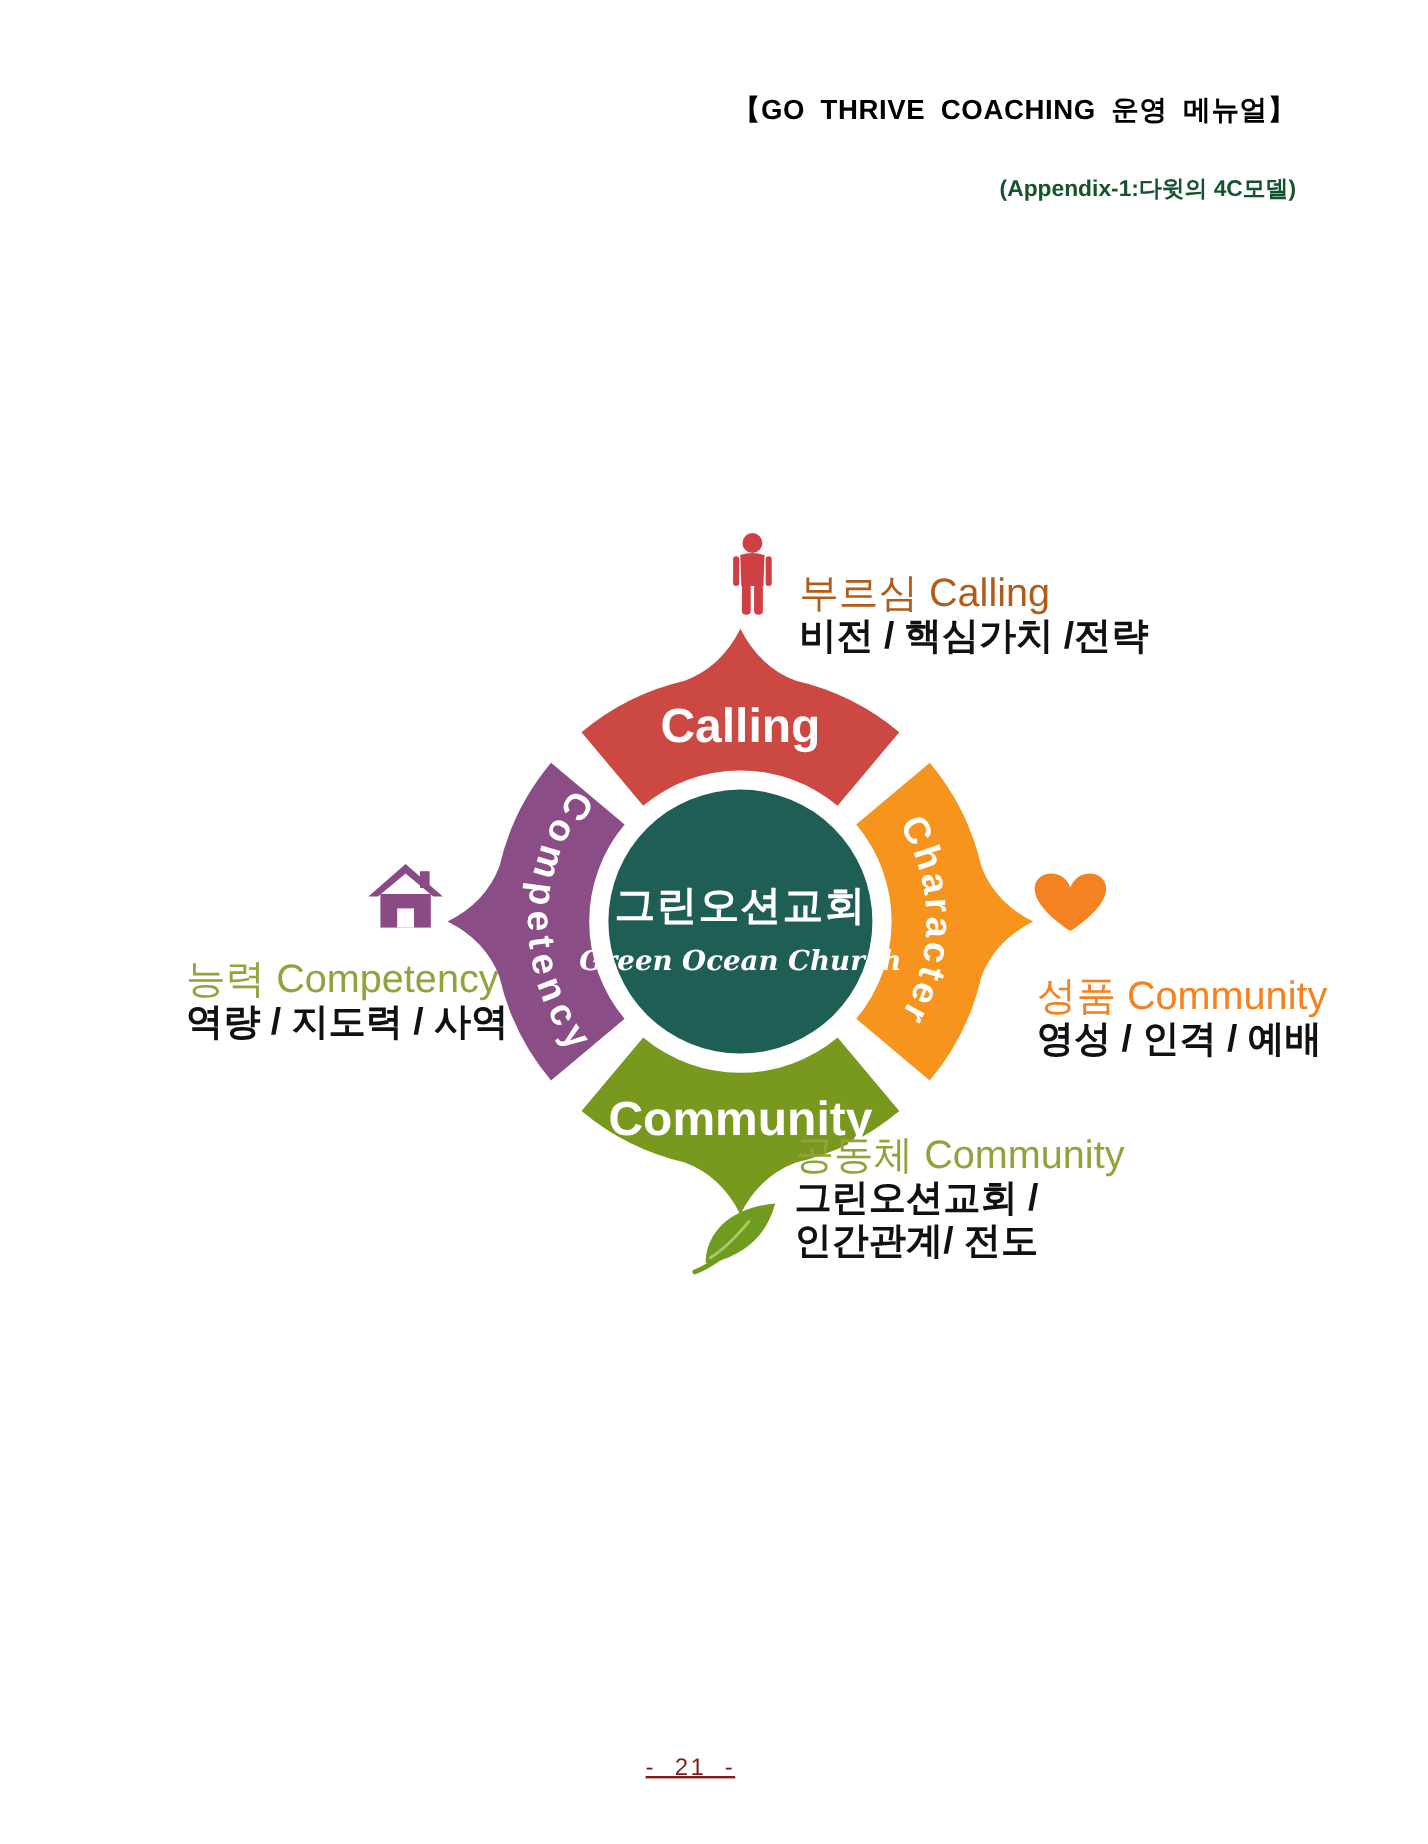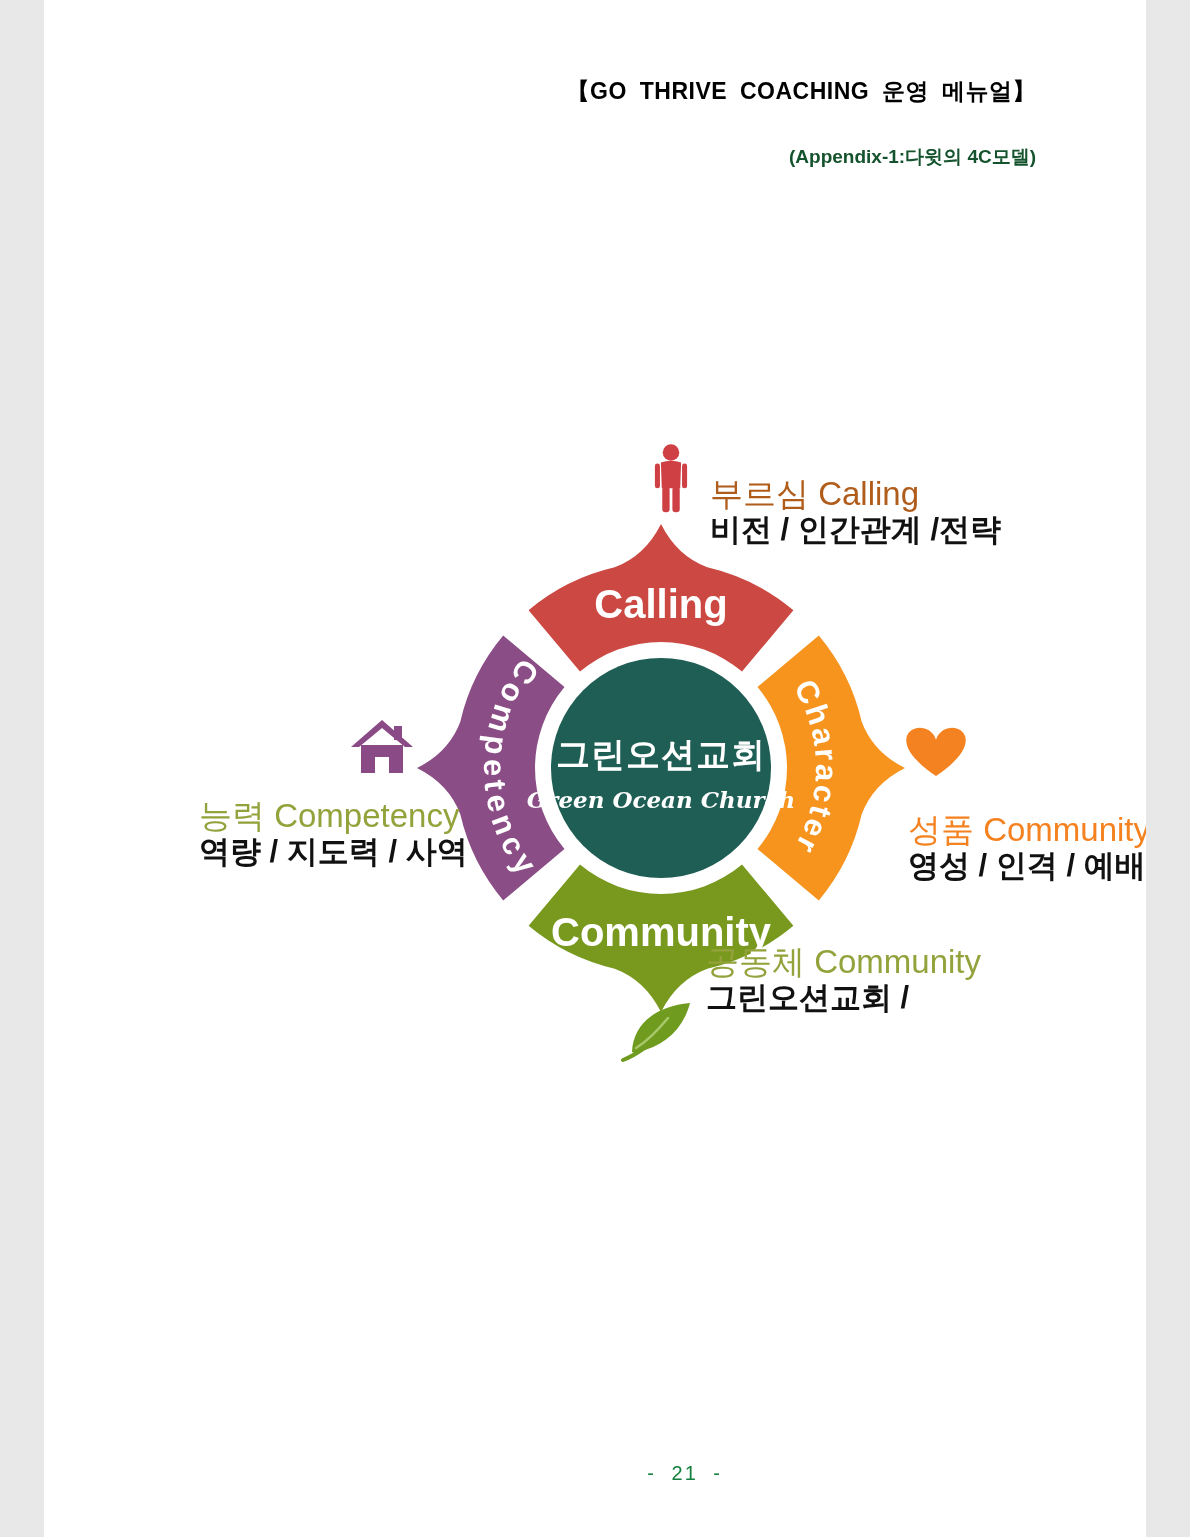--- a/index.html
+++ b/index.html
@@ -1,18 +1,18 @@
 <!DOCTYPE html>
 <html><head>
 <meta charset="utf-8">
 <style>
   html,body{margin:0;padding:0;background:#e8e8e8;}
   .page{
     position:relative;
-    width:1102px;height:1537px;
+    width:1190px;height:1537px;
     margin:0 auto;
     background:#ffffff;
     font-family:"Liberation Sans","DejaVu Sans",sans-serif;
     overflow:hidden;
   }
   .header-title{
     position:absolute;top:76px;right:110px;
     font-size:23px;font-weight:bold;color:#000;
     letter-spacing:0.5px;word-spacing:6px;
     font-family:"Liberation Sans",sans-serif;
@@ -38,22 +38,22 @@
   .center-en{
     font-family:"DejaVu Serif","Liberation Serif",serif;
     font-style:italic;font-weight:bold;fill:#ffffff;font-size:23px;
   }
   .icon{position:absolute;}
   .callout{position:absolute;}
   .callout .title{font-weight:normal;font-size:33px;line-height:37px;white-space:nowrap;margin-top:11px;}
   .callout .detail{font-weight:bold;font-size:31px;line-height:36px;color:#111;white-space:nowrap;}
   .page-number{
     position:absolute;top:1462px;left:538px;width:140px;
-    text-align:right;font-size:20px;color:#15803d;
-    letter-spacing:2px;word-spacing:8px;
+    text-align:left;font-size:20px;color:#7f1d1d;
+    letter-spacing:2px;word-spacing:8px;text-decoration:underline;
   }
 </style>
 </head>
 <body>
 
 <div class="page">
 
   <div class="header-title">【GO THRIVE COACHING 운영 메뉴얼】</div>
 
   <div class="appendix-note">(Appendix-1:다윗의 4C모델)</div>
@@ -89,21 +89,21 @@
       <path d="M14 20 Q25 16 36 20 L35 48 L15 48 Z"></path>
       <rect x="7.5" y="21" width="5.5" height="27" rx="2.7"></rect>
       <rect x="37" y="21" width="5.5" height="27" rx="2.7"></rect>
       <rect x="15.5" y="46" width="8" height="28" rx="3.5"></rect>
       <rect x="26.5" y="46" width="8" height="28" rx="3.5"></rect>
     </g>
   </svg>
 
   <div class="callout" style="left:666px;top:464px;">
     <div class="title" style="color: rgb(176, 92, 26);">부르심 Calling</div>
-    <div class="detail">비전 / 인간관계 /전략</div>
+    <div class="detail">비전 / 핵심가치 /전략</div>
   </div>
 
   <svg class="icon" style="left:858px;top:720px;width:68px;height:62px;" viewBox="0 0 60 52">
     <path d="M30 48 C 12 36 2 24 4 14 C 6 6 16 3 24 8 C 27 10 29 13 30 16 C 31 13 33 10 36 8 C 44 3 54 6 56 14 C 58 24 48 36 30 48 Z" fill="#f58220"></path>
   </svg>
 
   <div class="callout" style="left:864px;top:800px;">
     <div class="title" style="color: rgb(245, 130, 32);">성품 Community</div>
     <div class="detail">영성 / 인격 / 예배</div>
   </div>
@@ -124,17 +124,18 @@
 
   <svg class="icon" style="left:576px;top:998px;width:74px;height:64px;" viewBox="0 0 74 64">
     <path d="M12 54 C 13 26 36 8 70 5 C 63 32 44 48 18 54 Q 14 55 12 54 Z" fill="#6f9c1f"></path>
     <path d="M3 62 C 16 57 34 44 52 26" stroke-width="4" fill="none" stroke-linecap="round" stroke="#6f9c1f"></path>
     <path d="M16 50 C 26 44 38 32 48 20" stroke-width="2.5" fill="none" stroke-linecap="round" stroke="#a8c86a"></path>
   </svg>
 
   <div class="callout" style="left:662px;top:932px;">
     <div class="title" style="color: rgb(148, 162, 60);">공동체 Community</div>
     <div class="detail">그린오션교회  /</div>
+    <div class="detail">인간관계/ 전도</div>
   </div>
 
   <div class="page-number">- 21 -</div>
 
 </div>
 
 </body></html>

